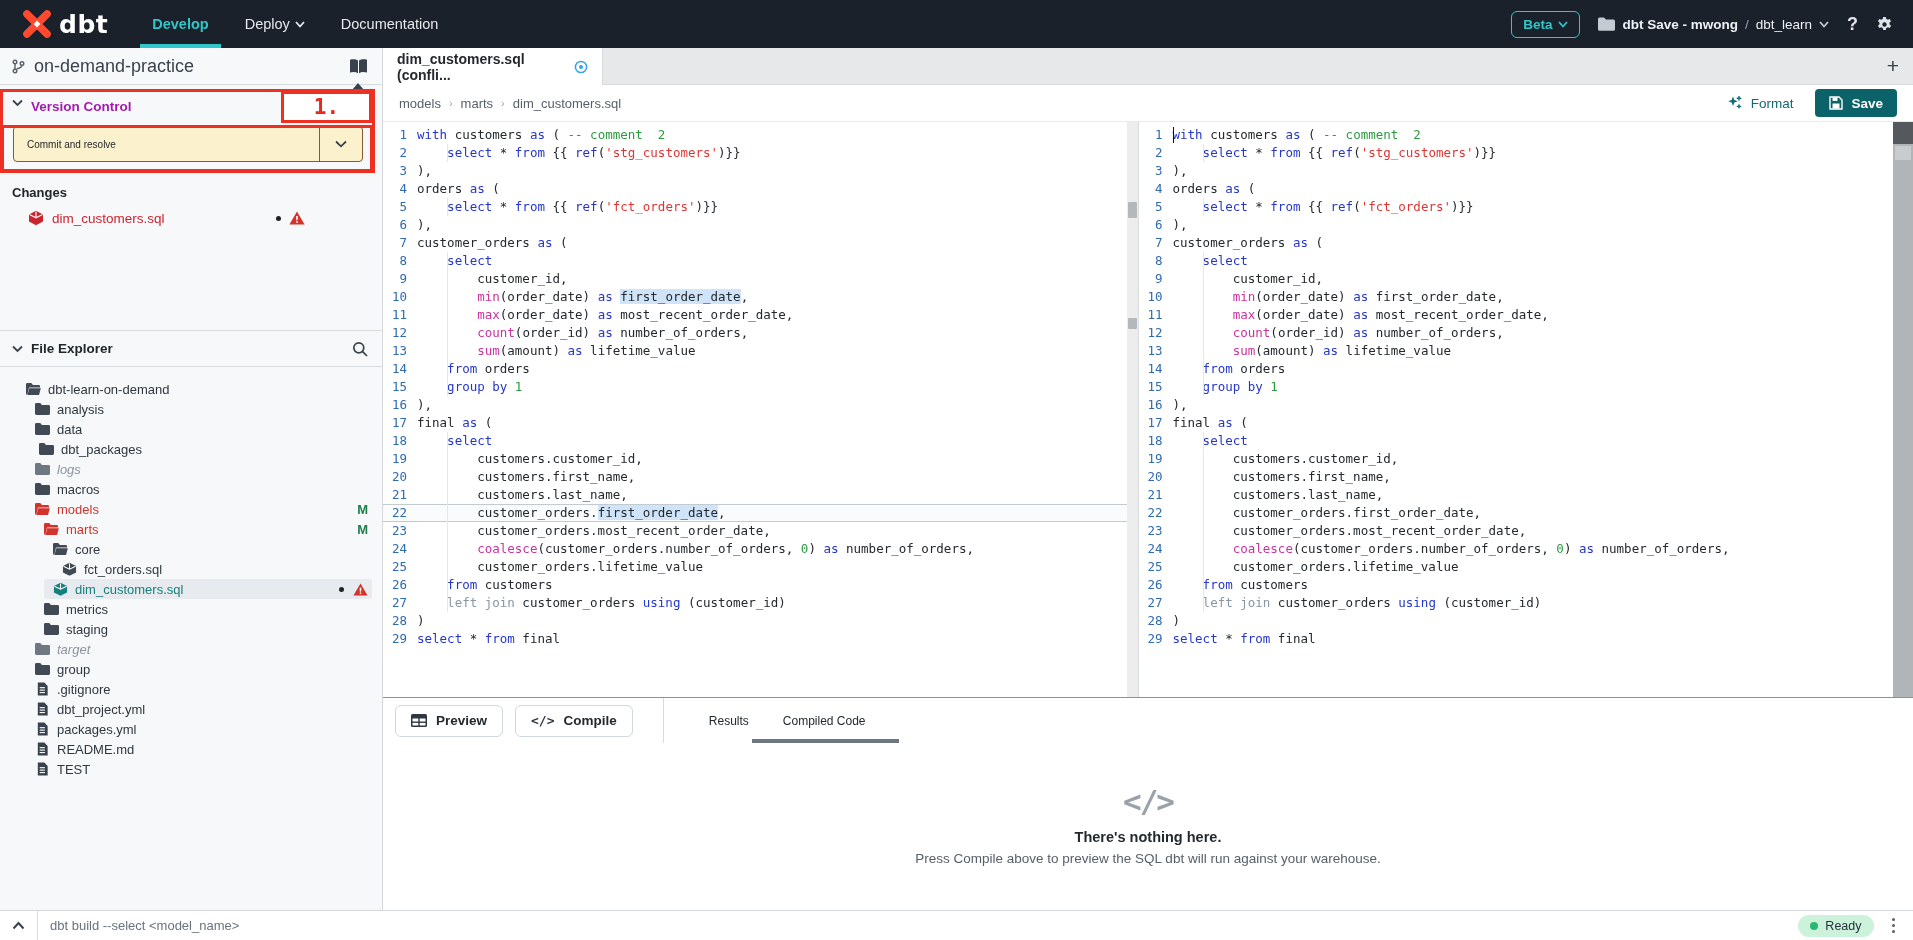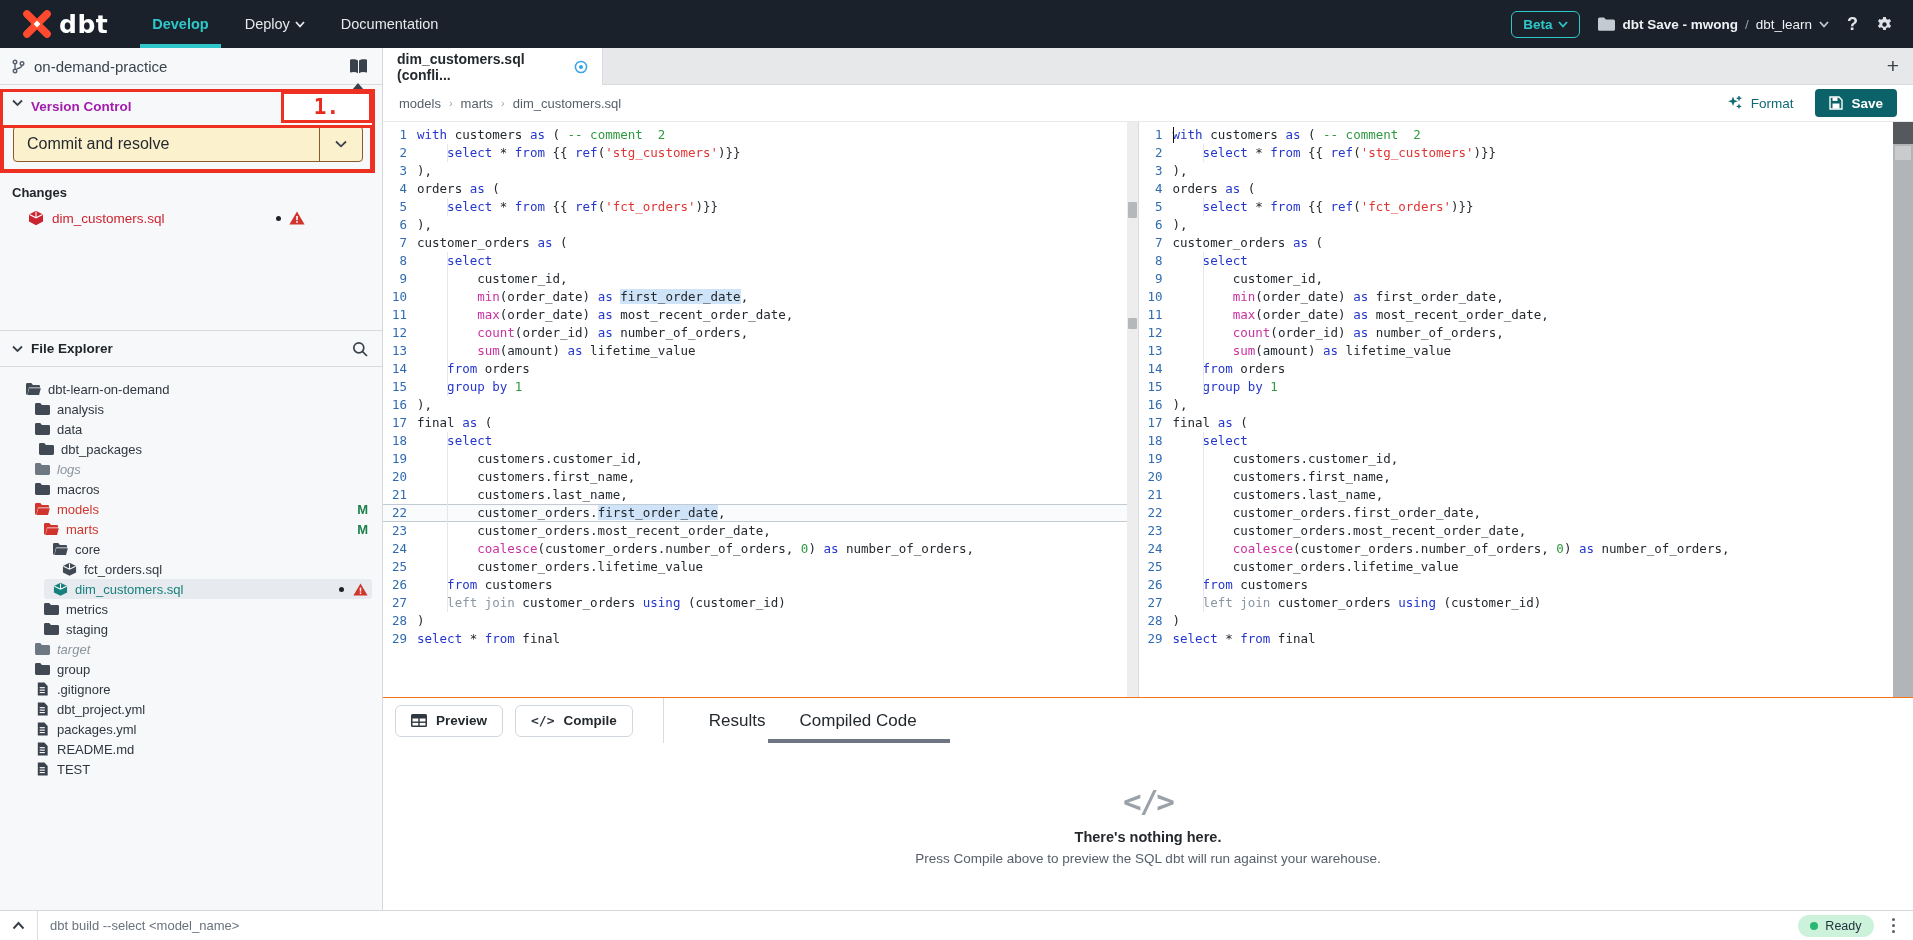--- a/index.html
+++ b/index.html
@@ -22,28 +22,28 @@
   .account b{font-weight:bold;}
   .account .slash{color:#98a1ab;}
   .nav-icon{color:#e2e6ea;font-weight:bold;font-size:18px;cursor:pointer;display:flex;align-items:center;}
 
   
   .workspace{flex:1;display:flex;min-height:0;}
 
   
   .sidebar{width:383px;flex:none;background:#f7f8f9;border-right:1px solid #d5d9dd;position:relative;display:flex;flex-direction:column;}
   .branch-row{height:37px;border-bottom:1px solid #d8dcdf;display:flex;align-items:center;gap:9px;padding:0 14px 0 12px;position:relative;}
-  .branch-name{font-size:15px;color:#3a434d;flex:1;}
+  .branch-name{font-size:18px;color:#3a434d;flex:1;}
   .branch-caret{position:absolute;right:18px;bottom:-6px;width:0;height:0;
     border-left:6px solid transparent;border-right:6px solid transparent;border-bottom:7px solid #39424c;}
   .vc-section{height:88px;padding-top:8px;}
   .section-head{display:flex;gap:8px;padding:6px 12px;font-size:13.5px;font-weight:bold;color:#a21caf;cursor:pointer;}
   .commit-btn{margin:6px 14px 0 13px;height:36px;display:flex;align-items:stretch;background:#fcf1cd;
     border:1px solid #8a5a2a;border-radius:4px;overflow:hidden;cursor:pointer;width:350px;}
-  .commit-label{flex:1;display:flex;align-items:center;padding-left:13px;font-size:16px;color:#24292e;}
+  .commit-label{flex:1;display:flex;align-items:center;padding-left:13px;font-size:10px;color:#24292e;}
   .commit-caret{width:43px;border-left:1px solid #8a5a2a;display:flex;align-items:center;justify-content:center;}
   .changes-section{height:158px;border-bottom:1px solid #d8dcdf;padding-top:12px;}
   .changes-title{font-size:13px;font-weight:bold;color:#21262c;padding:0 12px 8px;}
   .changes-item{display:flex;align-items:center;gap:8px;padding:2px 77px 2px 28px;cursor:pointer;}
   .changes-item .fname{font-size:13.5px;color:#cb2431;flex:1;}
   .dot-mark{width:5px;height:5px;border-radius:50%;background:#1f2328;flex:none;}
   .fe-header{height:36px;border-bottom:1px solid #d8dcdf;display:flex;align-items:center;gap:8px;padding:0 14px 0 12px;}
   .fe-header .t{font-size:13.5px;font-weight:bold;color:#21262c;flex:1;}
   .tree{flex:1;overflow:hidden;padding-top:12px;}
   .tree-row{height:20px;display:flex;align-items:center;gap:7px;font-size:13px;color:#2f3740;cursor:pointer;position:relative;padding-right:14px;}
@@ -96,21 +96,21 @@
   .sb-right{width:20px;flex:none;background:#b2b5b8;position:relative;}
   .sb-right .thumb{position:absolute;left:0;right:0;top:0;height:22px;background:#55595e;}
   .sb-right .thumb2{position:absolute;left:2px;right:2px;top:24px;height:14px;background:#c9cbcd;}
 
   
   .bottom-panel{flex:1;border-top:1px solid #f97316;background:#fff;display:flex;flex-direction:column;min-height:0;}
   .bp-toolbar{height:45px;display:flex;align-items:center;padding-left:12px;flex:none;}
   .bp-btn{height:32px;display:flex;align-items:center;gap:9px;background:#fff;border:1px solid #d0d7de;border-radius:6px;
     padding:0 15px;font-size:13.5px;font-weight:bold;color:#24292e;cursor:pointer;margin-right:12px;}
   .bp-divider{width:1px;height:45px;background:#d8dbdf;margin:0 28px 0 18px;}
-  .bp-tab{height:45px;display:flex;align-items:center;padding:0 17px;font-size:17px;color:#24292e;cursor:pointer;position:relative;}
+  .bp-tab{height:45px;display:flex;align-items:center;padding:0 17px;font-size:12px;color:#24292e;cursor:pointer;position:relative;}
   .bp-tab.active::after{content:"";position:absolute;left:-14px;right:-16px;bottom:0;height:4px;background:#6e7781;}
   .empty-state{flex:1;display:flex;flex-direction:column;align-items:center;padding-top:40px;gap:6px;}
   .empty-icon{font-family:"DejaVu Sans Mono",monospace;font-weight:bold;font-size:31px;color:#9aa1a9;letter-spacing:-2px;}
   .empty-title{font-size:14.5px;font-weight:bold;color:#24292e;margin-top:4px;}
   .empty-sub{font-size:13.5px;color:#57606a;}
 
   
   .statusbar{height:30px;flex:none;background:#fff;border-top:1px solid #d4d8db;display:flex;align-items:center;padding:0 12px;gap:12px;}
   .sb-divider{width:1px;height:30px;background:#dcdfe2;}
   .command-text{font-size:13px;color:#6a737d;flex:1;cursor:text;}

